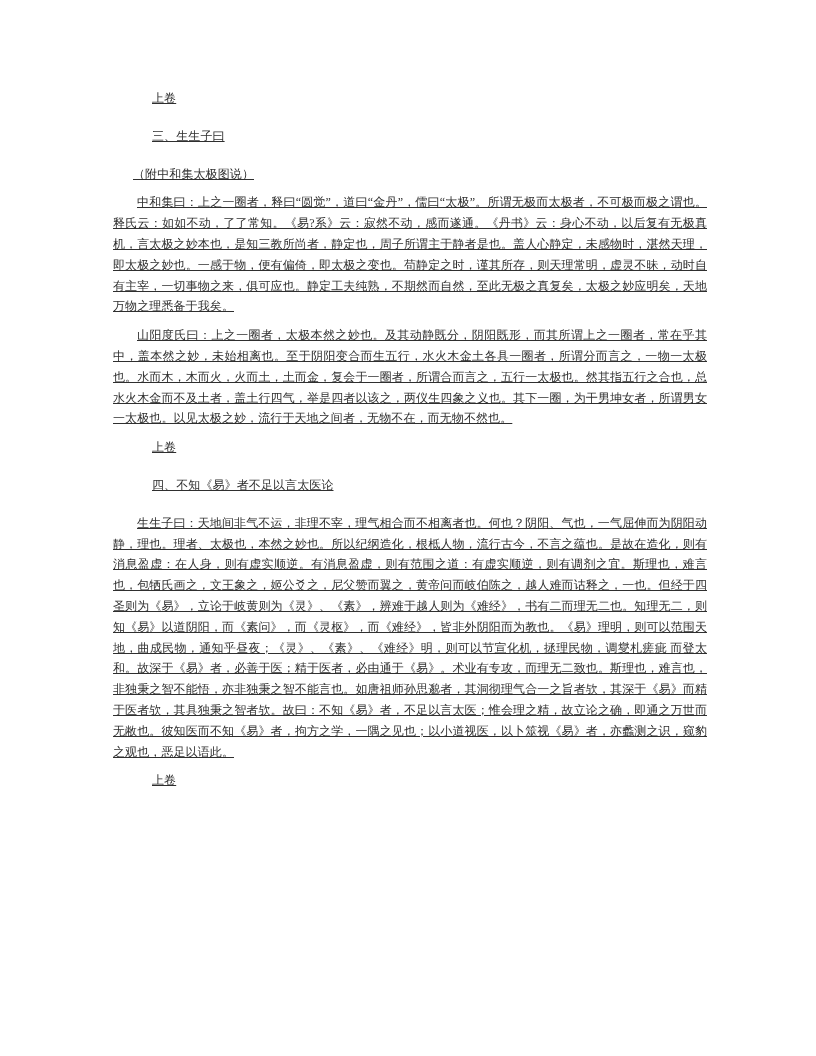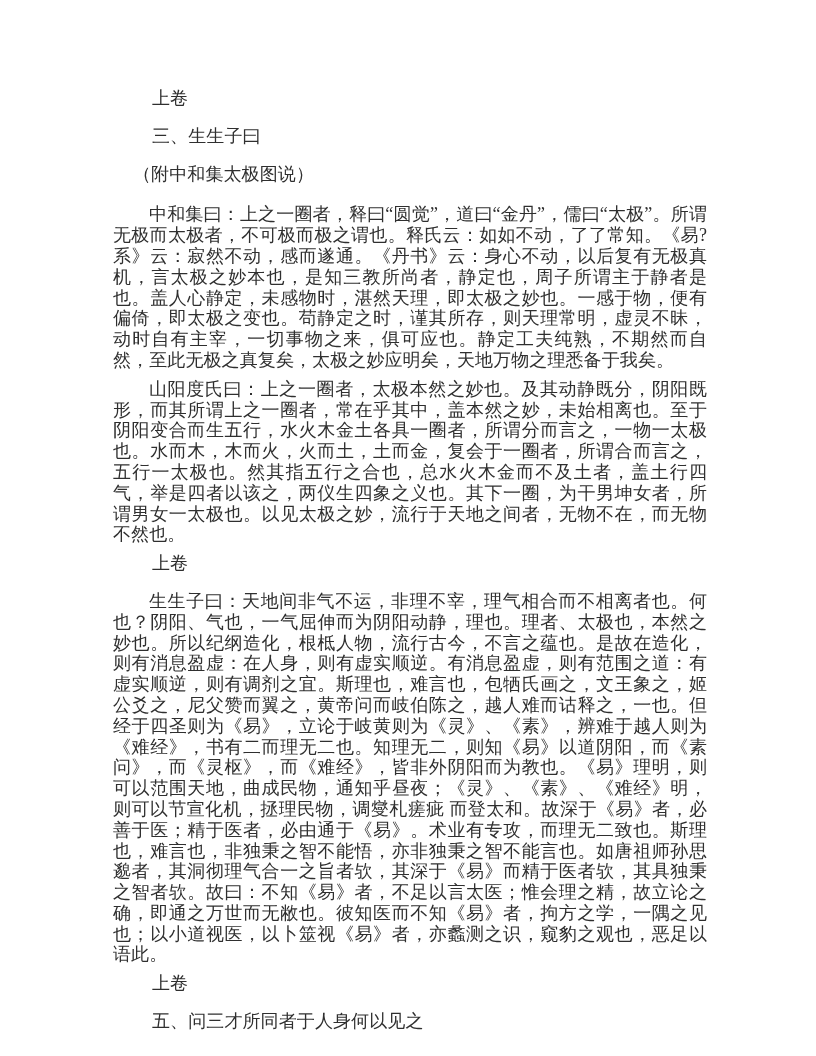--- a/index.html
+++ b/index.html
@@ -13,34 +13,35 @@
     height: 1056px;
     background: #ffffff;
     overflow: hidden;
   }
   .content {
     position: absolute;
     left: 113px;
     top: 88px;
     width: 594px;
     font-family: "Liberation Serif", "DejaVu Serif", serif;
-    font-size: 18px;
+    font-size: 12px;
     line-height: 20.8px;
     color: #2f2f2f;
     letter-spacing: 0.1px;
+    text-decoration: underline;
   }
   .section-label,
   .chapter-heading {
     padding-left: 39px;
     margin: 0 0 17px 0;
     white-space: nowrap;
   }
   .sub-heading {
     padding-left: 20px;
-    margin: 0 0 20px 0;
+    margin: 0 0 8px 0;
     white-space: nowrap;
   }
   .paragraph {
     margin: 0 0 8px 0;
     text-indent: 2em;
     text-align: justify;
     text-justify: inter-ideograph;
   }
 </style>
 </head>
@@ -49,19 +50,19 @@
 <div class="page">
   <div class="content">
 
     <p class="section-label">上卷</p>
     <p class="chapter-heading">三、生生子曰</p>
     <p class="sub-heading">（附中和集太极图说）</p>
     <p class="paragraph">中和集曰：上之一圈者，释曰“圆觉”，道曰“金丹”，儒曰“太极”。所谓无极而太极者，不可极而极之谓也。释氏云：如如不动，了了常知。《易?系》云：寂然不动，感而遂通。《丹书》云：身心不动，以后复有无极真机，言太极之妙本也，是知三教所尚者，静定也，周子所谓主于静者是也。盖人心静定，未感物时，湛然天理，即太极之妙也。一感于物，便有偏倚，即太极之变也。苟静定之时，谨其所存，则天理常明，虚灵不昧，动时自有主宰，一切事物之来，俱可应也。静定工夫纯熟，不期然而自然，至此无极之真复矣，太极之妙应明矣，天地万物之理悉备于我矣。</p>
     <p class="paragraph">山阳度氏曰：上之一圈者，太极本然之妙也。及其动静既分，阴阳既形，而其所谓上之一圈者，常在乎其中，盖本然之妙，未始相离也。至于阴阳变合而生五行，水火木金土各具一圈者，所谓分而言之，一物一太极也。水而木，木而火，火而土，土而金，复会于一圈者，所谓合而言之，五行一太极也。然其指五行之合也，总水火木金而不及土者，盖土行四气，举是四者以该之，两仪生四象之义也。其下一圈，为干男坤女者，所谓男女一太极也。以见太极之妙，流行于天地之间者，无物不在，而无物不然也。</p>
 
     <p class="section-label">上卷</p>
+    <p class="chapter-heading">四、不知《易》者不足以言太医论</p>
     <p class="paragraph">生生子曰：天地间非气不运，非理不宰，理气相合而不相离者也。何也？阴阳、气也，一气屈伸而为阴阳动静，理也。理者、太极也，本然之妙也。所以纪纲造化，根柢人物，流行古今，不言之蕴也。是故在造化，则有消息盈虚：在人身，则有虚实顺逆。有消息盈虚，则有范围之道：有虚实顺逆，则有调剂之宜。斯理也，难言也，包牺氏画之，文王象之，姬公爻之，尼父赞而翼之，黄帝问而岐伯陈之，越人难而诂释之，一也。但经于四圣则为《易》，立论于岐黄则为《灵》、《素》，辨难于越人则为《难经》，书有二而理无二也。知理无二，则知《易》以道阴阳，而《素问》，而《灵枢》，而《难经》，皆非外阴阳而为教也。《易》理明，则可以范围天地，曲成民物，通知乎昼夜；《灵》、《素》、《难经》明，则可以节宣化机，拯理民物，调燮札瘥疵 而登太和。故深于《易》者，必善于医；精于医者，必由通于《易》。术业有专攻，而理无二致也。斯理也，难言也，非独秉之智不能悟，亦非独秉之智不能言也。如唐祖师孙思邈者，其洞彻理气合一之旨者欤，其深于《易》而精于医者欤，其具独秉之智者欤。故曰：不知《易》者，不足以言太医；惟会理之精，故立论之确，即通之万世而无敝也。彼知医而不知《易》者，拘方之学，一隅之见也；以小道视医，以卜筮视《易》者，亦蠡测之识，窥豹之观也，恶足以语此。</p>
 
     <p class="section-label">上卷</p>
-    <p class="chapter-heading">五、问三才所同者于人身何以见之</p>
 
   </div>
 </div>
 
 </body></html>

